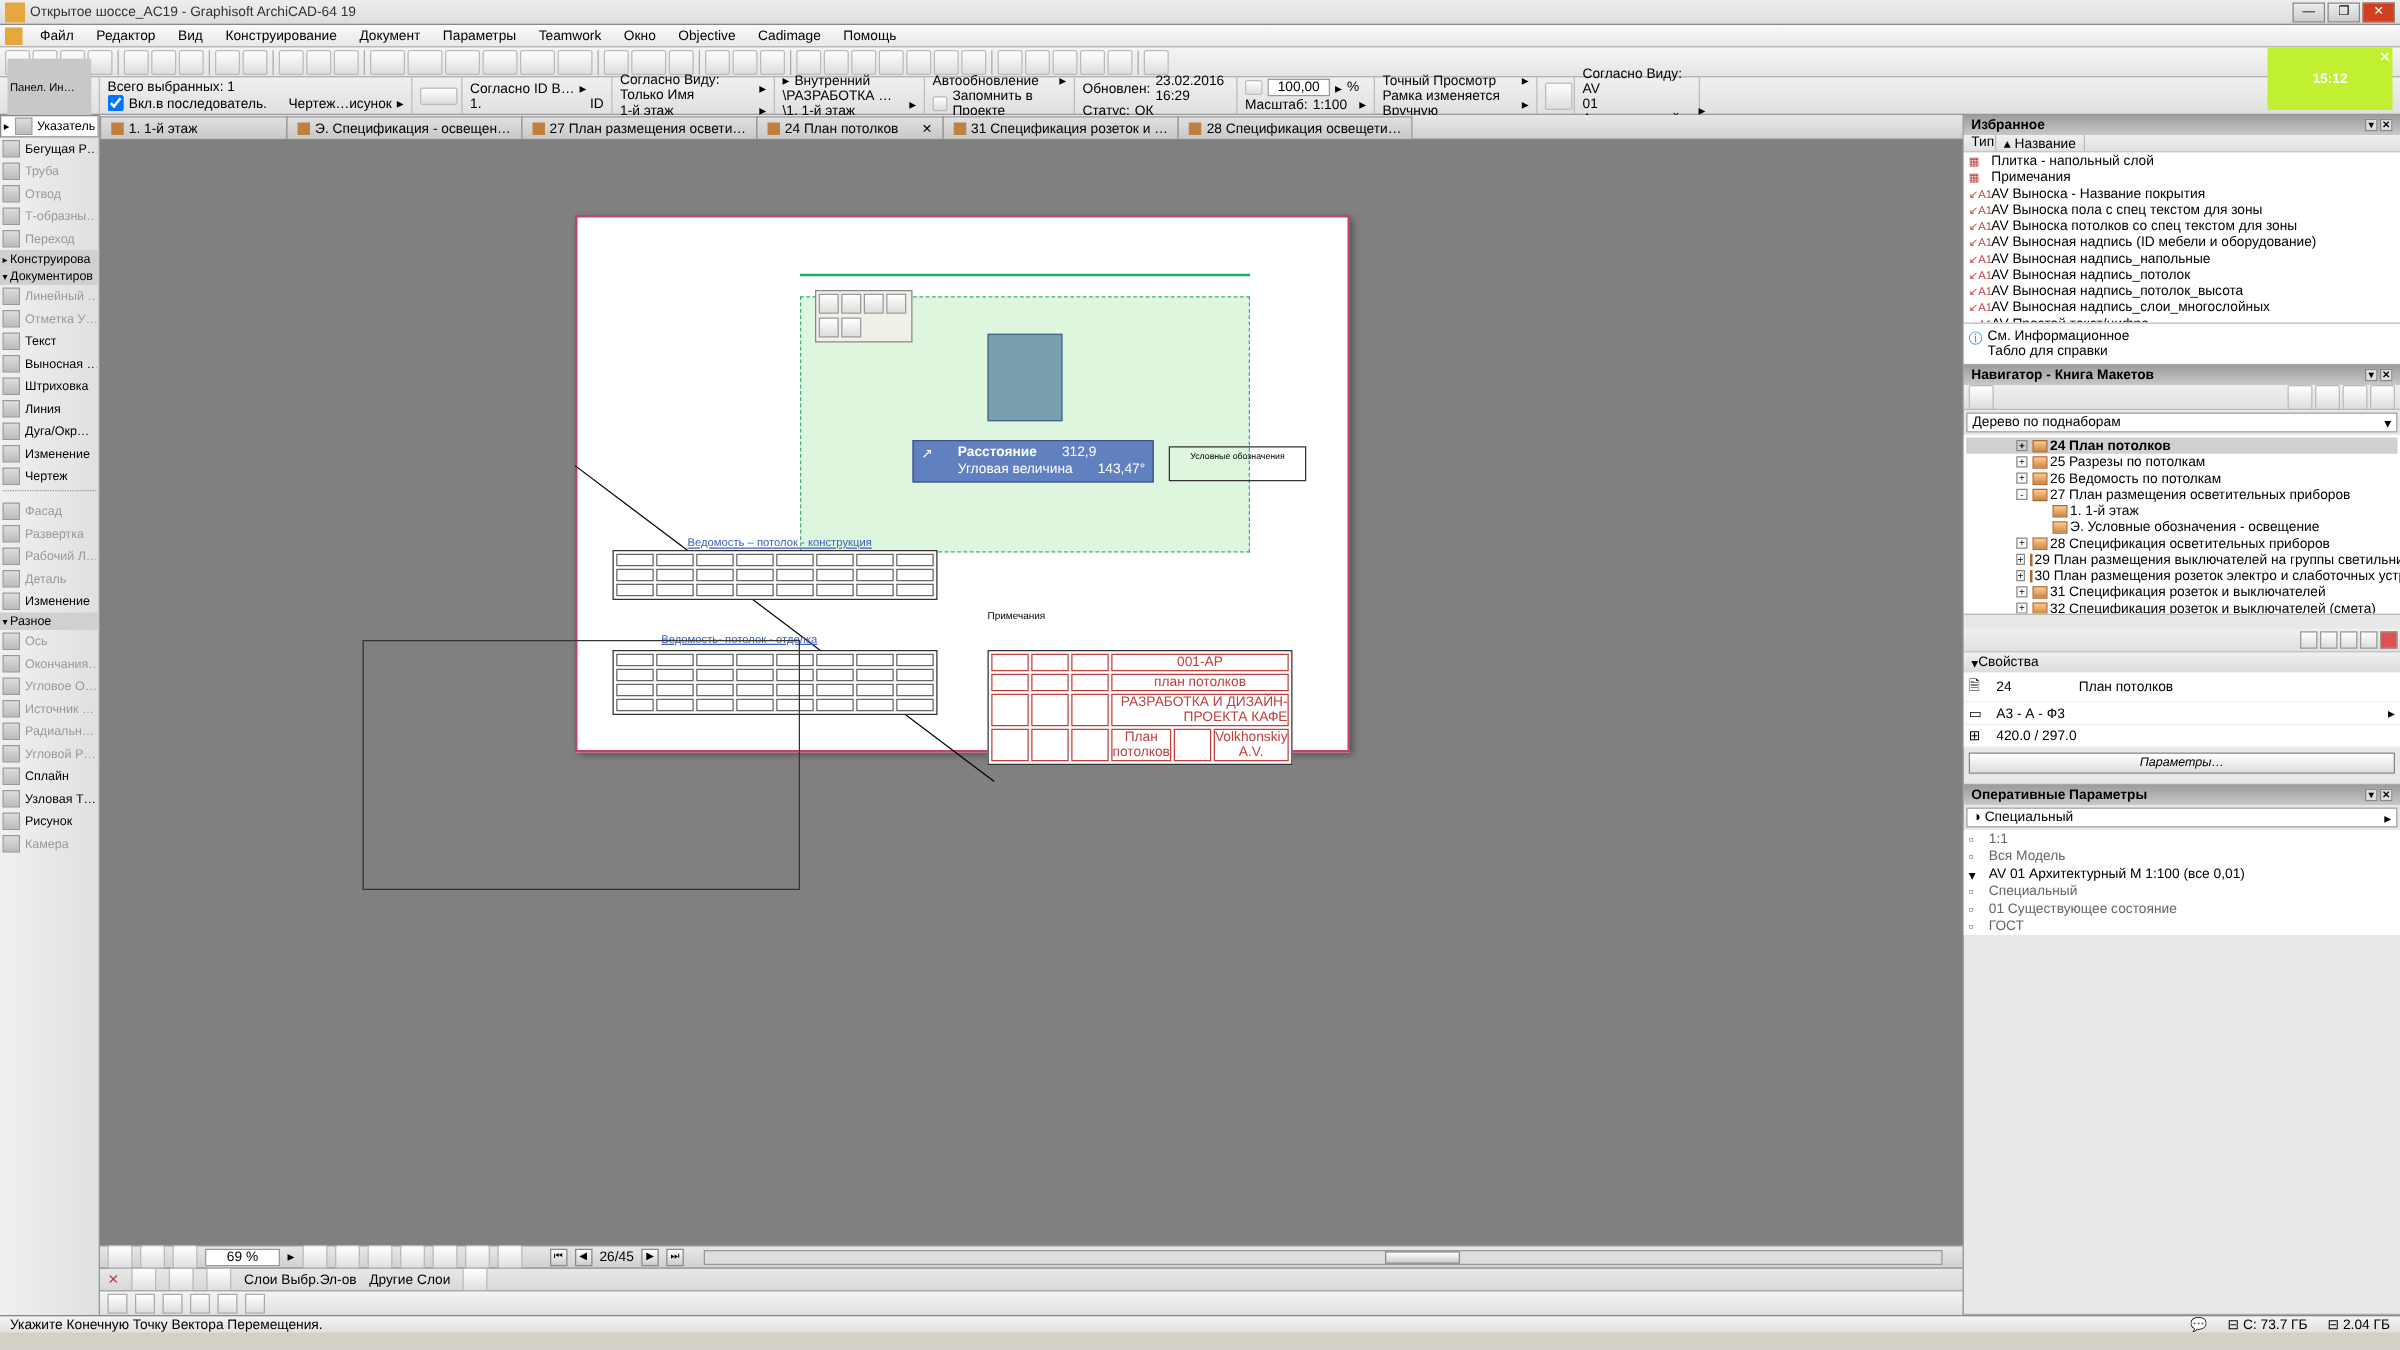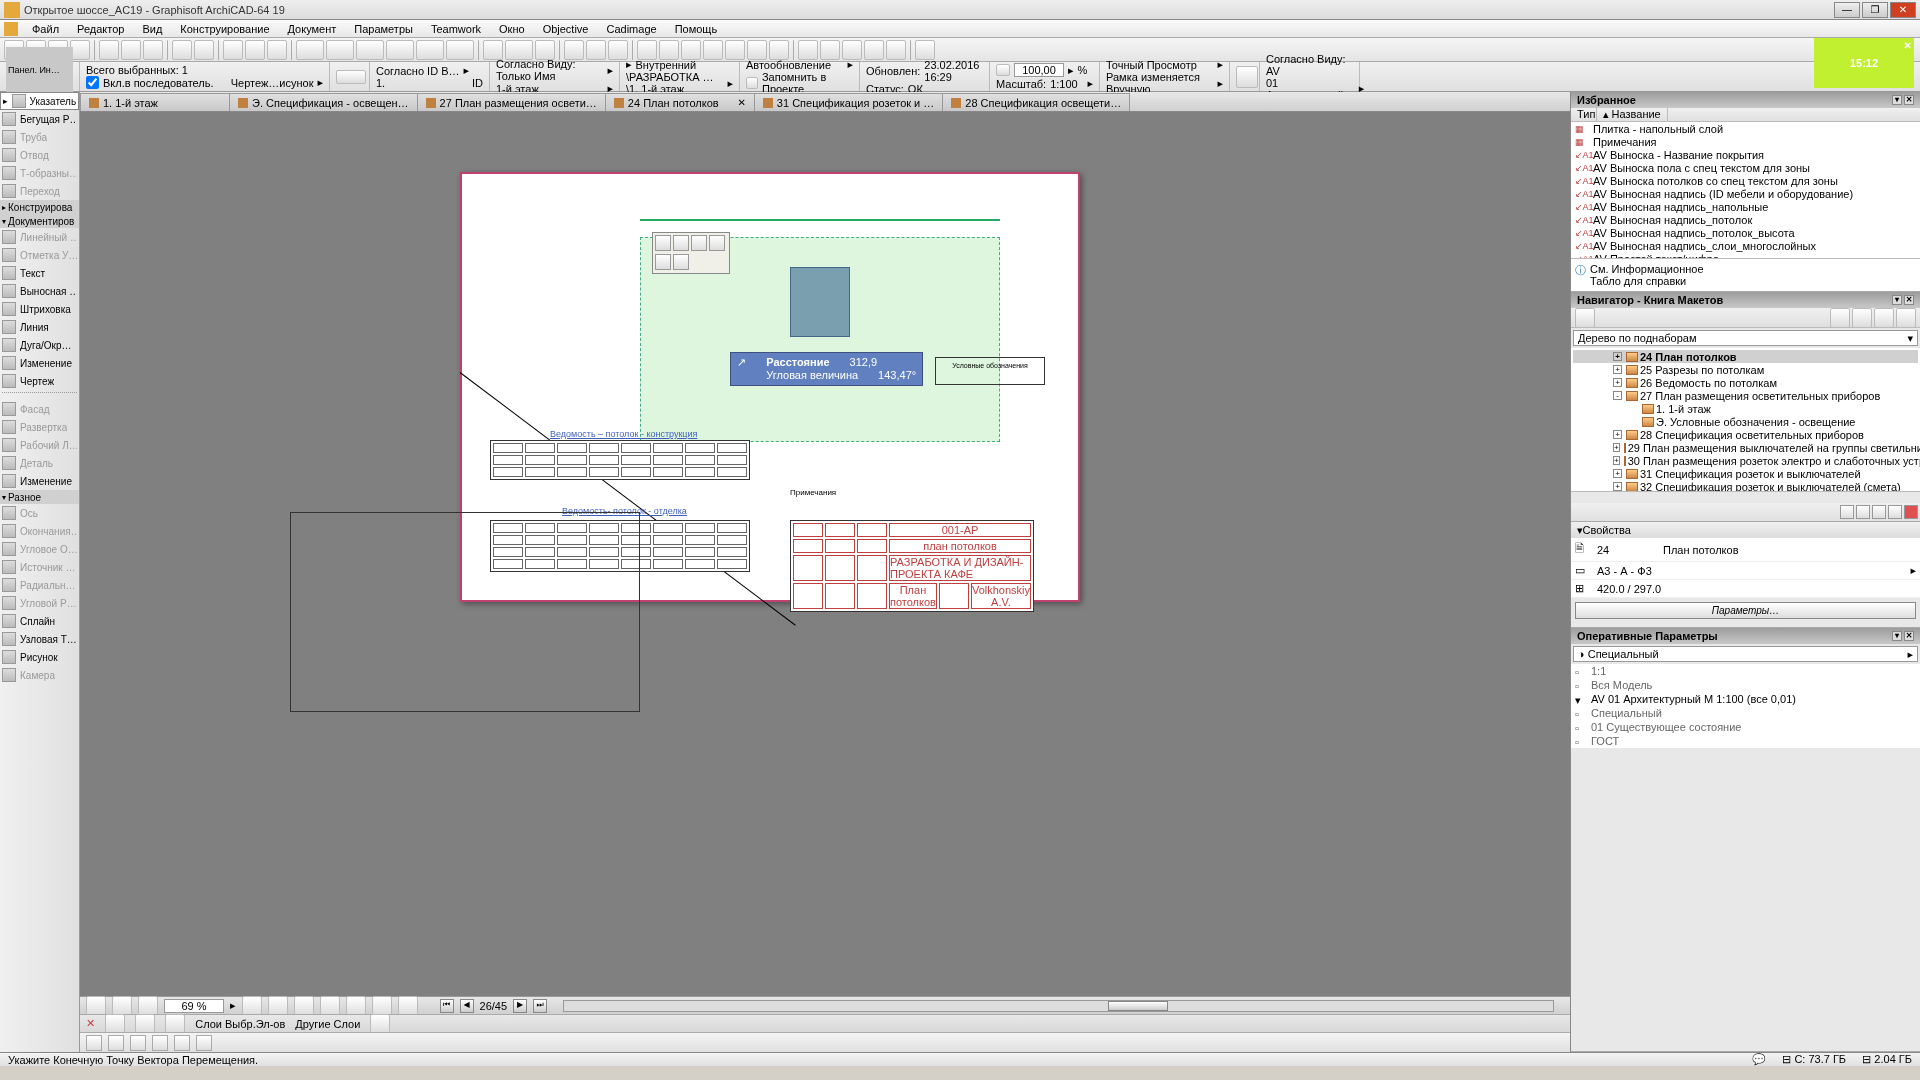--- a/index.html
+++ b/index.html
@@ -486,21 +486,21 @@
             <b>Расстояние</b>
             <span>312,9</span>
           </div>
         <div class="row">
             <span style="visibility:hidden">↗</span>
             <span>Угловая величина</span>
             <span>143,47°</span>
           </div>
       </div>
       <div style="position:absolute;left:470px;top:317px" class="linktext">Ведомость – потолок - конструкция</div>
-      <div style="position:absolute;left:482px;top:394px" class="linktext">Ведомость- потолок - отделка</div>
+      <div style="position:absolute;left:449px;top:394px" class="linktext">Ведомость- потолок - отделка</div>
       <div style="position:absolute;left:710px;top:376px;font-size:8px">Примечания</div>
       <div style="position:absolute;left:855px;top:245px;width:110px;height:28px;border:1px solid #333;font-size:7px;padding:4px;text-align:center">Условные обозначения</div>
       <table class="tbl" style="left:410px;top:328px">
           <tbody>
             <tr>
               <td></td>
               <td></td>
               <td></td>
               <td></td>
               <td></td>
@@ -585,21 +585,21 @@
         <tr>
               <td></td>
               <td></td>
               <td></td>
               <td colspan="3" style="text-align:center;width:100px">план потолков</td>
             </tr>
         <tr>
               <td></td>
               <td></td>
               <td></td>
-              <td colspan="3" style="text-align:left">РАЗРАБОТКА И ДИЗАЙН-ПРОЕКТА КАФЕ</td>
+              <td colspan="3" style="text-align:right">РАЗРАБОТКА И ДИЗАЙН-ПРОЕКТА КАФЕ</td>
             </tr>
         <tr>
               <td></td>
               <td></td>
               <td></td>
               <td style="text-align:center">План потолков</td>
               <td></td>
               <td style="text-align:center">Volkhonskiy A.V.</td>
             </tr>
       </tbody>

